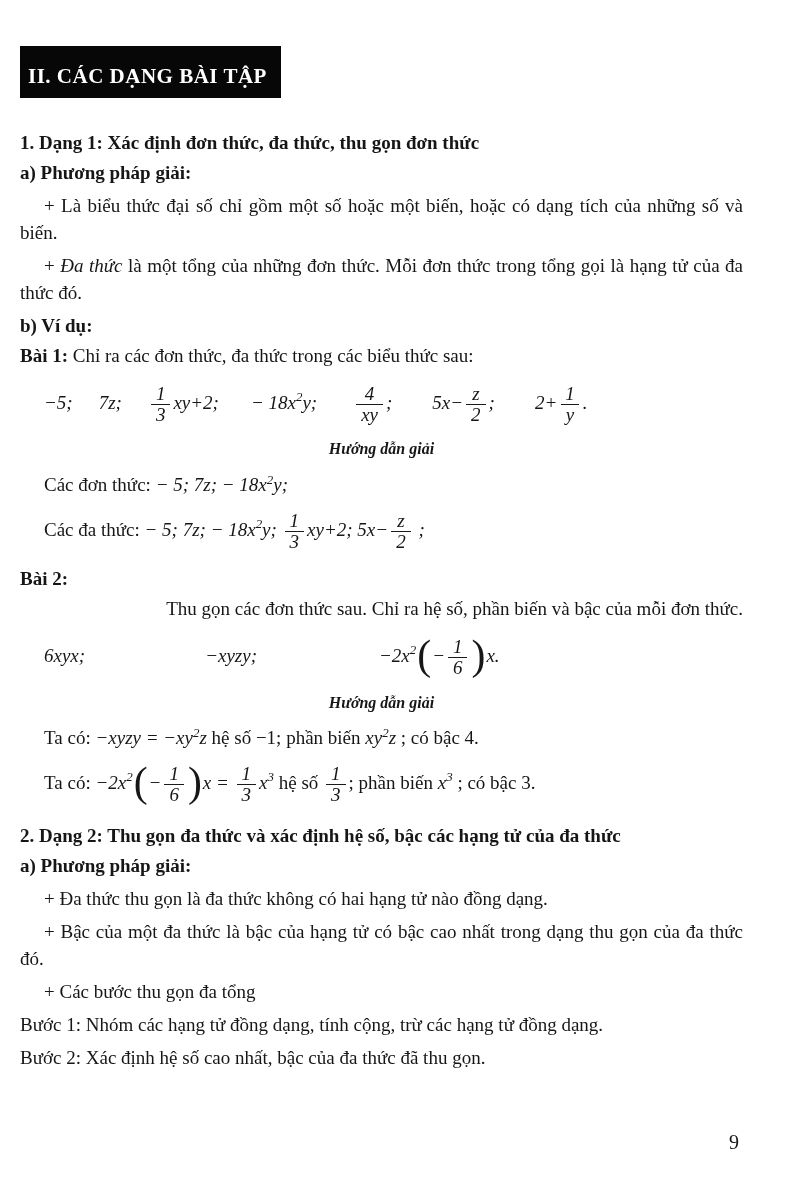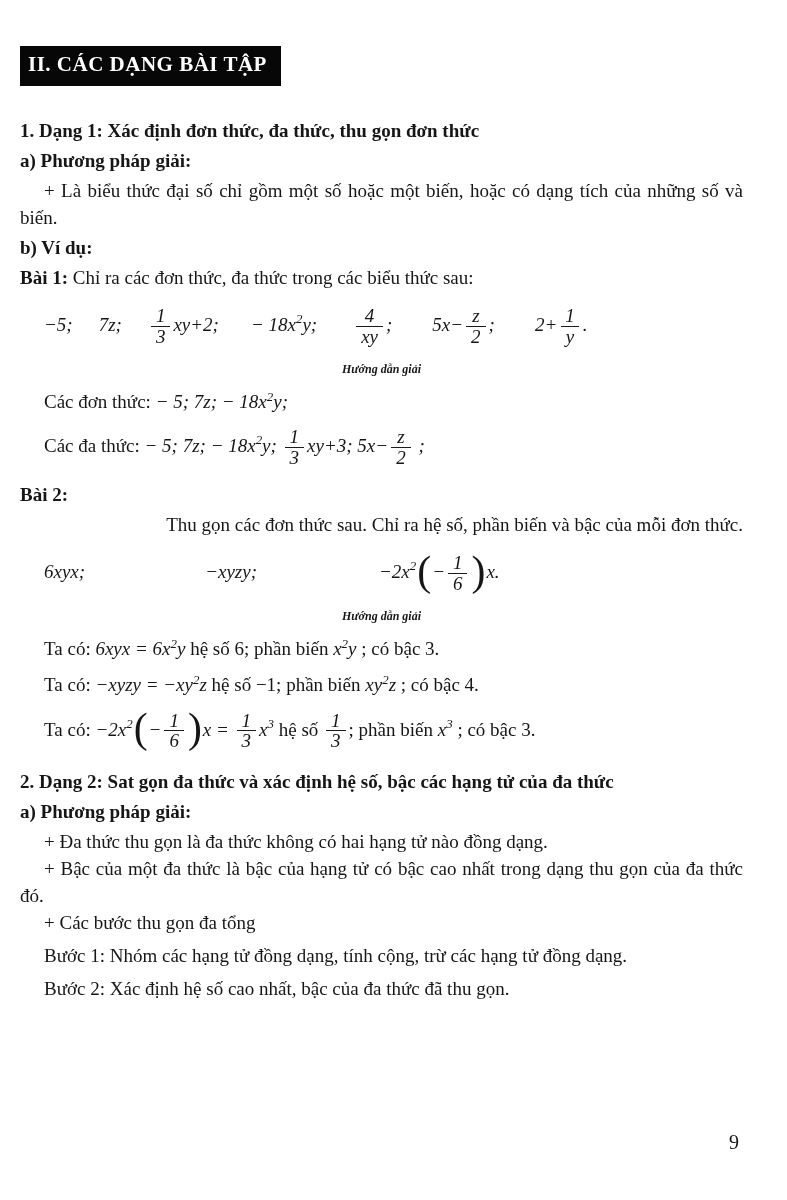--- a/index.html
+++ b/index.html
@@ -5,64 +5,65 @@
   html,body{margin:0;padding:0;background:#e8e8e8;}
   .page{
     width:787px;height:1200px;box-sizing:border-box;position:relative;
     background:#ffffff;margin:0 auto;
     padding:46px 44px 0 20px;
     font-family:"Liberation Serif","DejaVu Serif",serif;
     font-size:19px;color:#161616;line-height:1.42;
   }
   .title-box{
     display:inline-block;background:#070707;color:#ffffff;
-    padding:4px 14px 6px 8px;font-size:21px;font-weight:bold;
+    padding:16px 14px 6px 8px;font-size:21px;font-weight:bold;
     letter-spacing:0.5px;margin-bottom:14px;
   }
   p{margin:3px 0;}
   .bold{font-weight:bold;}
   .h1{font-weight:bold;margin-top:18px;}
-  .bullet{text-align:justify;text-indent:24px;margin:0 0;}
+  .bullet{text-align:justify;text-indent:24px;margin:6px 0;}
   .ind{margin-left:24px;text-align:right;}
   .center{text-align:center;}
-  .bolditalic{font-weight:bold;font-style:italic;font-size:12px;margin:9px 0 7px 0;}
+  .bolditalic{font-weight:bold;font-style:italic;font-size:16px;margin:9px 0 7px 0;}
   .mathline{margin:12px 0 10px 24px;line-height:1.25;}
   .mathline.tall{margin:14px 0 14px 24px;}
   .it{font-style:italic;}
   .rm{font-style:normal;}
   .frac{
     display:inline-flex;flex-direction:column;align-items:center;
     vertical-align:middle;margin:0 3px;font-style:italic;line-height:1.05;
   }
   .frac .fn{display:block;padding:0 5px;}
   .frac .fd{display:block;border-top:1.6px solid #1a1a1a;padding:0 5px;}
   sup.msup{font-style:italic;font-size:0.68em;line-height:0;vertical-align:super;}
   .big{
     font-size:2.2em;font-style:normal;font-weight:400;line-height:0;
     vertical-align:middle;position:relative;top:-0.06em;padding:0 1px;
   }
   .gap{display:inline-block;}
-  .step{margin-left:24px;margin-top:6px;}
+  .step{margin-top:6px;}
   .pagenum{
     position:absolute;right:48px;top:1128px;font-size:20px;color:#161616;
   }
 </style>
 </head>
 <body>
 
 <div class="page">
 
   <div class="title-box">
     <span>II. CÁC DẠNG BÀI TẬP</span>
   </div>
 
   <p class="h1">1. Dạng 1: Xác định đơn thức, đa thức, thu gọn đơn thức</p>
   <p class="bold">a) Phương pháp giải:</p>
 
   <p class="bullet">+ Là biểu thức đại số chỉ gồm một số hoặc một biến, hoặc có dạng tích của những số và biến.</p>
+  <p class="bullet"><span class="rm">+ </span><span class="it">Đa thức</span><span class="rm"> là một tổng của những đơn thức. Mỗi đơn thức trong tổng gọi là hạng tử của đa thức đó.</span></p>
 
   <p class="bold">b) Ví dụ:</p>
 
   <p><b>Bài 1:</b><span> Chỉ ra các đơn thức, đa thức trong các biểu thức sau:</span></p>
 
   <div class="mathline tall"><span class="it">−5;</span><span class="gap" style="width: 26px;"></span><span class="it">7z;</span><span class="gap" style="width: 26px;"></span><span class="frac">
         <span class="fn">1</span>
         <span class="fd">3</span>
       </span><span class="it">xy+2;</span><span class="gap" style="width: 32px;"></span><span class="it">− 18x</span><sup class="msup">2</sup><span class="it">y;</span><span class="gap" style="width: 36px;"></span><span class="frac">
         <span class="fn">4</span>
@@ -74,49 +75,48 @@
         <span class="fn">1</span>
         <span class="fd">y</span>
       </span><span class="it">.</span></div>
 
   <p class="center bolditalic">Hướng dẫn giải</p>
 
   <div class="mathline"><span class="rm">Các đơn thức: </span><span class="it">− 5; 7z; − 18x</span><sup class="msup">2</sup><span class="it">y;</span></div>
   <div class="mathline tall"><span class="rm">Các đa thức: </span><span class="it">− 5; 7z; − 18x</span><sup class="msup">2</sup><span class="it">y; </span><span class="frac">
         <span class="fn">1</span>
         <span class="fd">3</span>
-      </span><span class="it">xy+3; 5x−</span><span class="frac">
+      </span><span class="it">xy+2; 5x−</span><span class="frac">
         <span class="fn">z</span>
         <span class="fd">2</span>
       </span><span class="it"> ;</span></div>
 
   <p class="bold">Bài 2:</p>
   <p class="ind">Thu gọn các đơn thức sau. Chỉ ra hệ số, phần biến và bậc của mỗi đơn thức.</p>
 
   <div class="mathline tall"><span class="it">6xyx;</span><span class="gap" style="width: 120px;"></span><span class="it">−xyzy;</span><span class="gap" style="width: 122px;"></span><span class="it">−2x</span><sup class="msup">2</sup><span class="big">(</span><span class="it">−</span><span class="frac">
         <span class="fn">1</span>
         <span class="fd">6</span>
       </span><span class="big">)</span><span class="it">x.</span></div>
 
   <p class="center bolditalic">Hướng dẫn giải</p>
 
-  <div class="mathline"><span class="rm">Ta có: </span><span class="it">6xyx = 6x</span><sup class="msup">2</sup><span class="it">y</span><span class="rm">  hệ số 6; phần biến  </span><span class="it">x</span><sup class="msup">2</sup><span class="it">y</span><span class="rm"> ; có bậc 3.</span></div>
   <div class="mathline"><span class="rm">Ta có: </span><span class="it">−xyzy = −xy</span><sup class="msup">2</sup><span class="it">z</span><span class="rm">  hệ số −1; phần biến  </span><span class="it">xy</span><sup class="msup">2</sup><span class="it">z</span><span class="rm"> ; có bậc 4.</span></div>
   <div class="mathline tall"><span class="rm">Ta có: </span><span class="it">−2x</span><sup class="msup">2</sup><span class="big">(</span><span class="it">−</span><span class="frac">
         <span class="fn">1</span>
         <span class="fd">6</span>
       </span><span class="big">)</span><span class="it">x = </span><span class="frac">
         <span class="fn">1</span>
         <span class="fd">3</span>
       </span><span class="it">x</span><sup class="msup">3</sup><span class="rm">  hệ số </span><span class="frac">
         <span class="fn">1</span>
         <span class="fd">3</span>
       </span><span class="rm">; phần biến  </span><span class="it">x</span><sup class="msup">3</sup><span class="rm"> ; có bậc 3.</span></div>
 
-  <p class="h1">2. Dạng 2: Sat gọn đa thức và xác định hệ số, bậc các hạng tử của đa thức</p>
+  <p class="h1">2. Dạng 2: Thu gọn đa thức và xác định hệ số, bậc các hạng tử của đa thức</p>
   <p class="bold">a) Phương pháp giải:</p>
 
   <p class="bullet">+ Đa thức thu gọn là đa thức không có hai hạng tử nào đồng dạng.</p>
   <p class="bullet">+ Bậc của một đa thức là bậc của hạng tử có bậc cao nhất trong dạng thu gọn của đa thức đó.</p>
   <p class="bullet">+ Các bước thu gọn đa tổng</p>
 
   <p class="step">Bước 1: Nhóm các hạng tử đồng dạng, tính cộng, trừ các hạng tử đồng dạng.</p>
   <p class="step">Bước 2: Xác định hệ số cao nhất, bậc của đa thức đã thu gọn.</p>
 
   <div class="pagenum">9</div>

